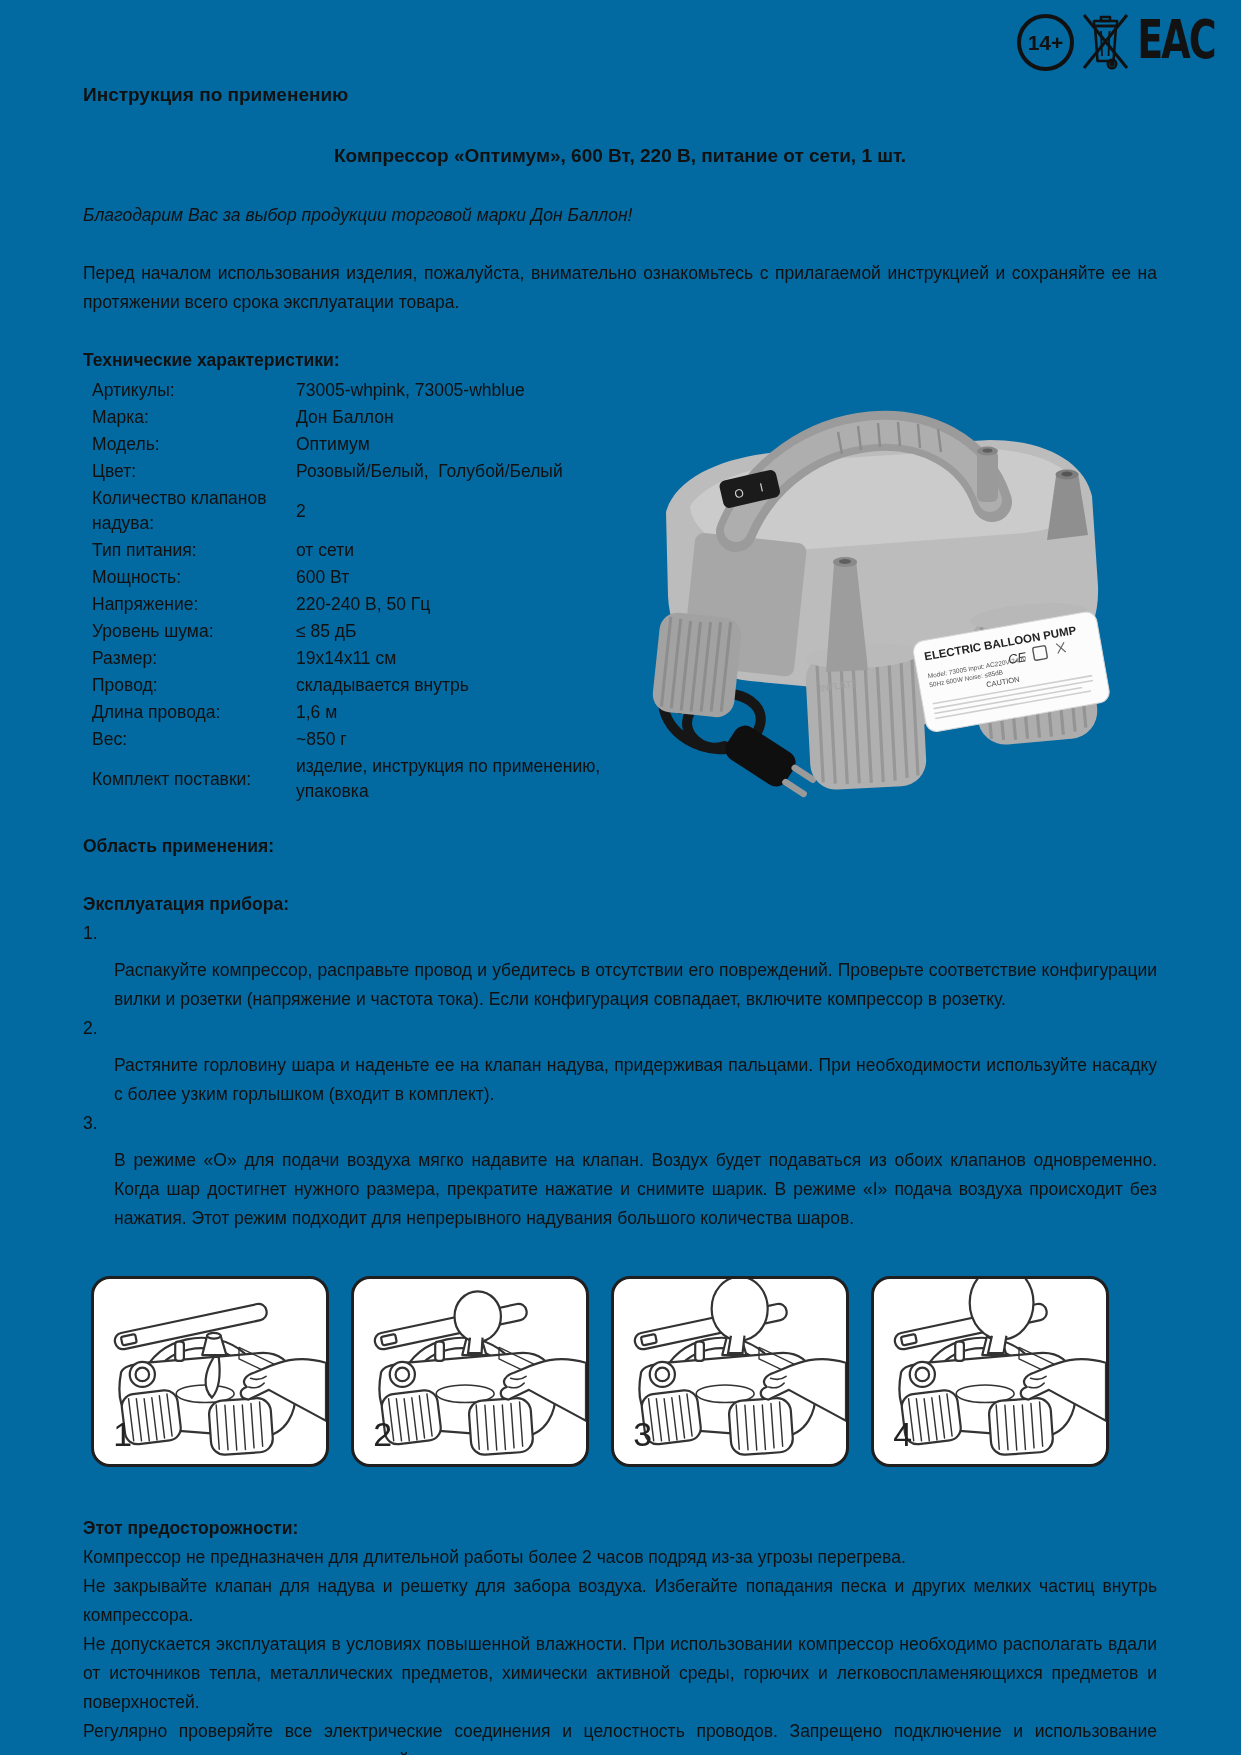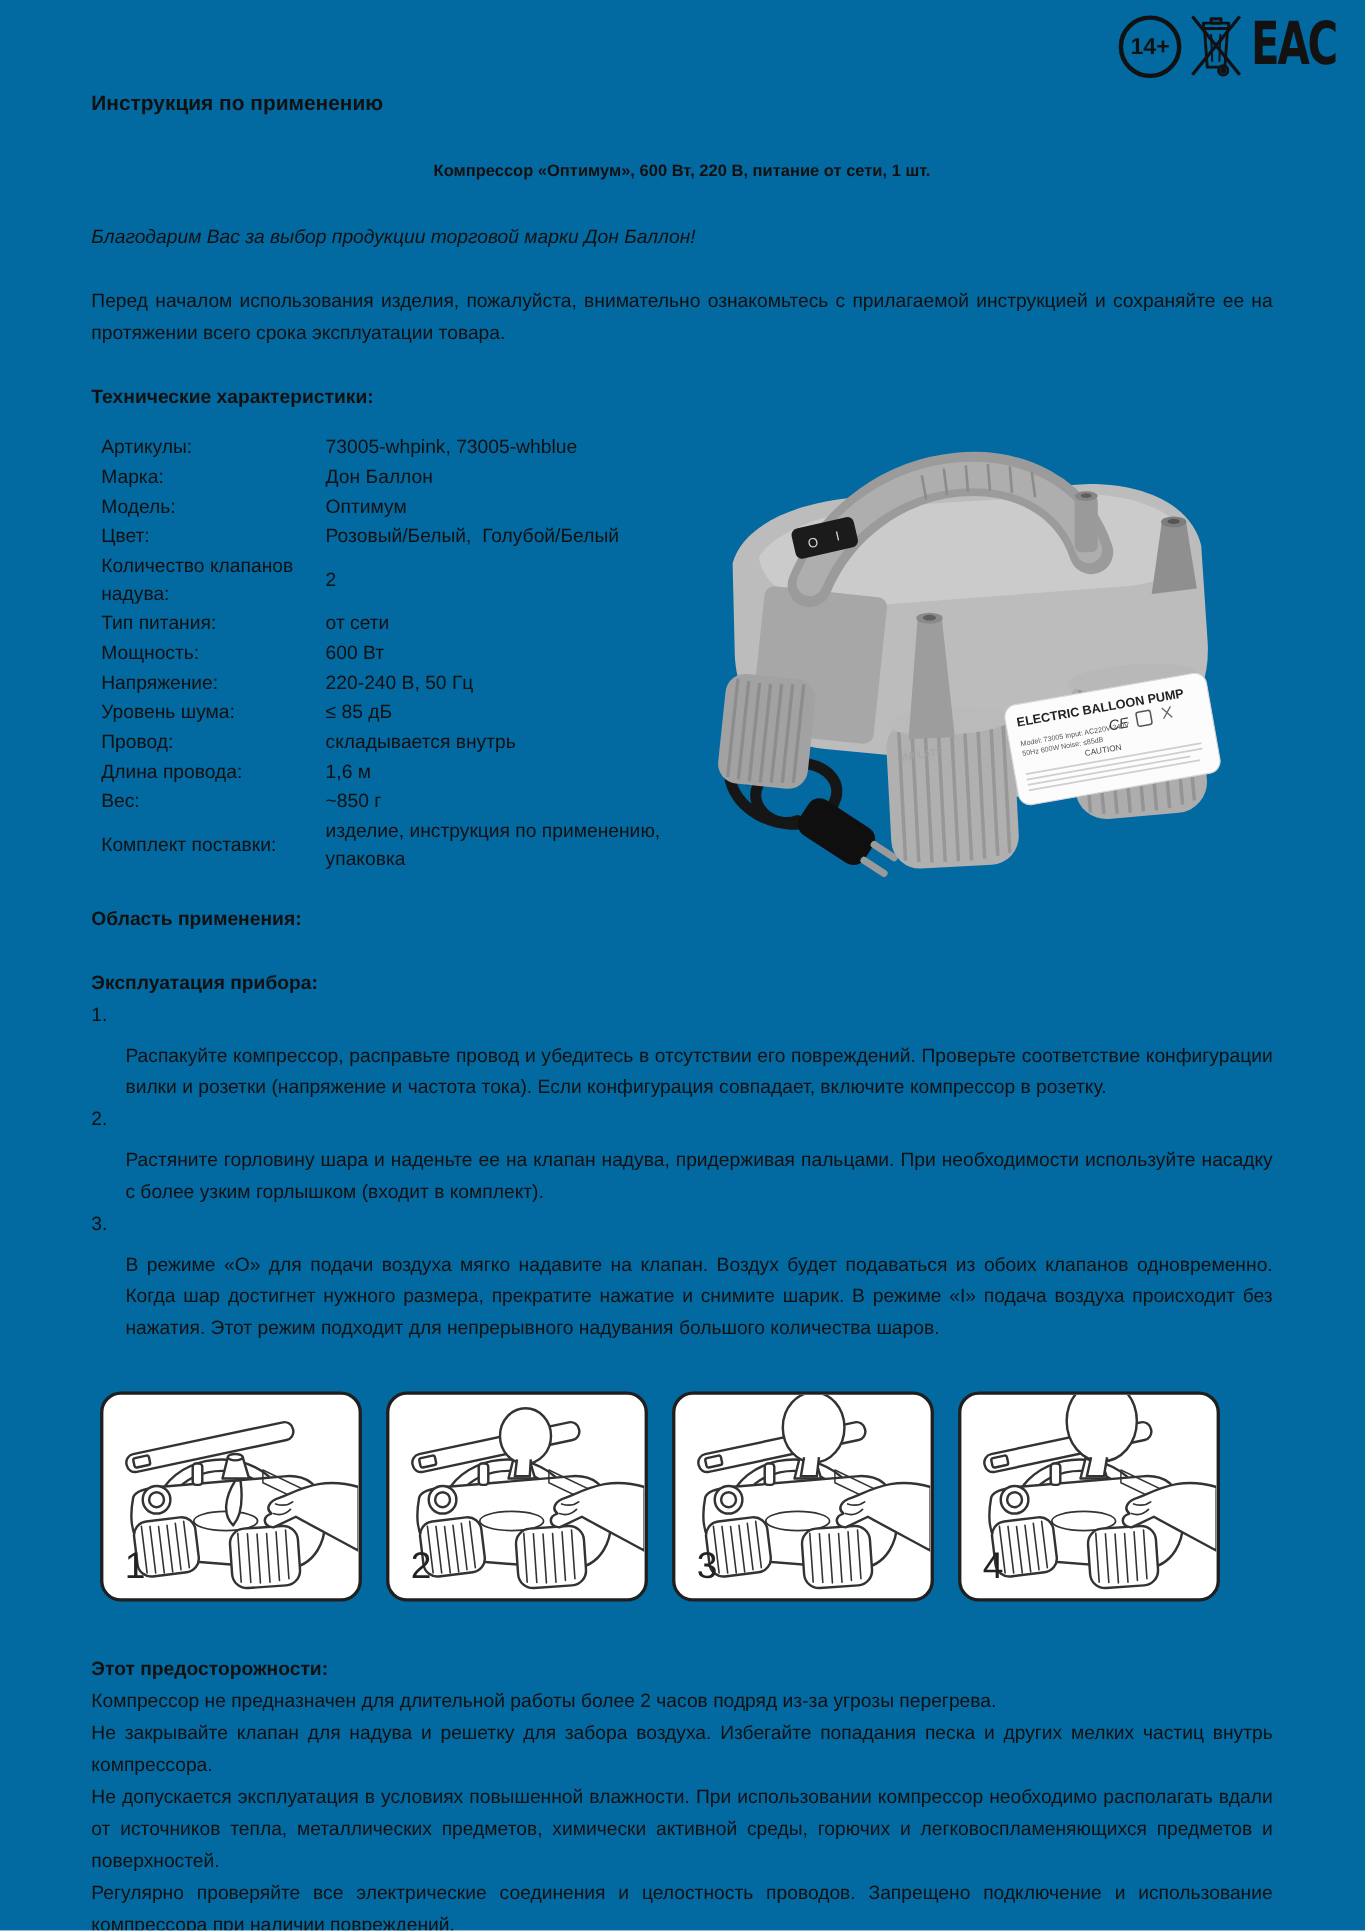--- a/index.html
+++ b/index.html
@@ -24,27 +24,27 @@
     display: flex; align-items: center; gap: 7px;
   }
   .age-badge {
     width: 57px; height: 57px;
     border: 4px solid #111; border-radius: 50%;
     display: flex; align-items: center; justify-content: center;
     font-size: 21px; font-weight: bold; line-height: 1;
   }
   
   .title { margin: 0; padding-top: 83px; text-align: left; font-size: 19px; line-height: 24px; font-weight: bold; }
-  .subtitle { margin: 37px 0 0; text-align: center; font-size: 15px; line-height: 24px; font-weight: bold; }
+  .subtitle { margin: 37px 0 0; text-align: center; font-size: 19px; line-height: 24px; font-weight: bold; }
   .intro1 { margin: 33px 0 0; font-style: italic; }
   .intro2 { margin: 29px 0 0; text-align: justify; }
   .sec-heading { font-weight: bold; margin: 0; }
   
   .specs-section { position: relative; margin-top: 29px; }
-  .spec-table { margin-top: 18px; }
+  .spec-table { margin-top: 2px; }
   .spec-row { display: flex; align-items: center; padding: 1px 0; }
   .spec-label { width: 213px; padding-left: 9px; line-height: 25px; }
   .spec-value { width: 332px; line-height: 25px; white-space: pre-wrap; }
   .photo-wrap { position: absolute; top: 34px; left: 545px; width: 512px; height: 424px; }
   
   .application { margin-top: 27px; }
   .usage { margin-top: 29px; }
   .step { display: flex; margin: 0; }
   .step-num { width: 31px; flex: 0 0 31px; }
   .step-text { flex: 1; text-align: justify; margin-top: 37px; }
@@ -163,20 +163,24 @@
         </div>
       <div class="spec-row">
           <div class="spec-label">Напряжение:</div>
           <div class="spec-value">220-240 В, 50 Гц</div>
         </div>
       <div class="spec-row">
           <div class="spec-label">Уровень шума:</div>
           <div class="spec-value">≤ 85 дБ</div>
         </div>
       <div class="spec-row">
+          <div class="spec-label">Размер:</div>
+          <div class="spec-value">19х14х11 см</div>
+        </div>
+      <div class="spec-row">
           <div class="spec-label">Провод:</div>
           <div class="spec-value">складывается внутрь</div>
         </div>
       <div class="spec-row">
           <div class="spec-label">Длина провода:</div>
           <div class="spec-value">1,6 м</div>
         </div>
       <div class="spec-row">
           <div class="spec-label">Вес:</div>
           <div class="spec-value">~850 г</div>

